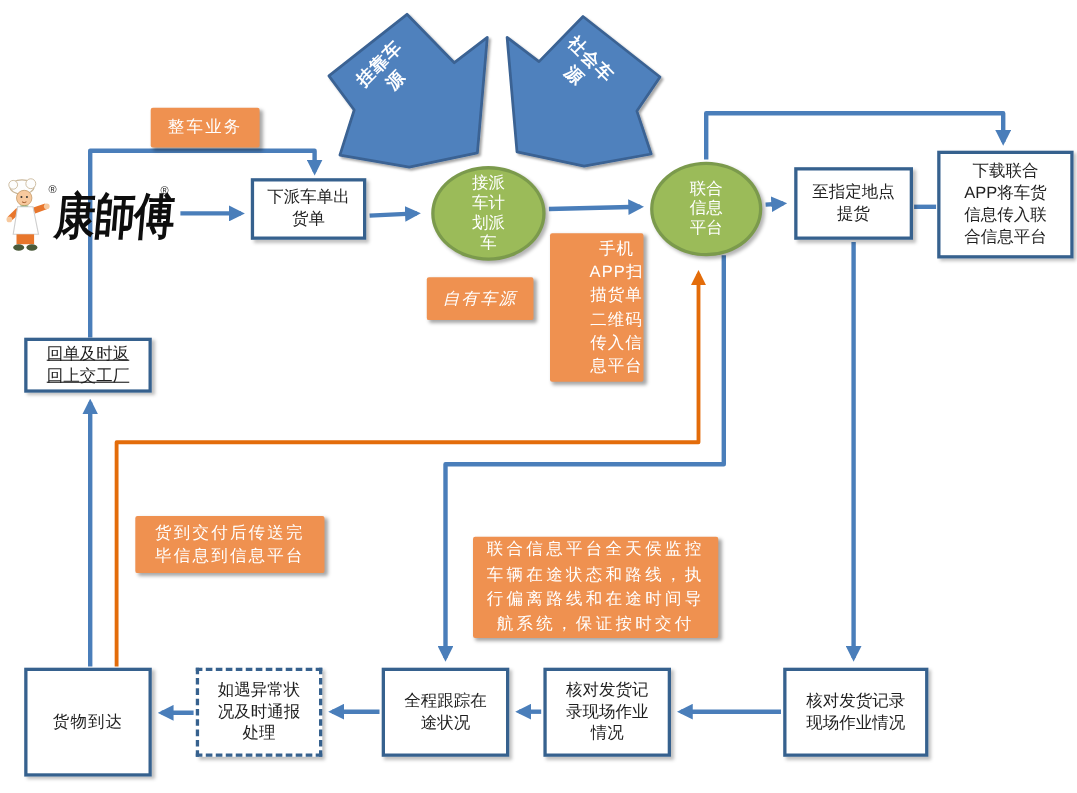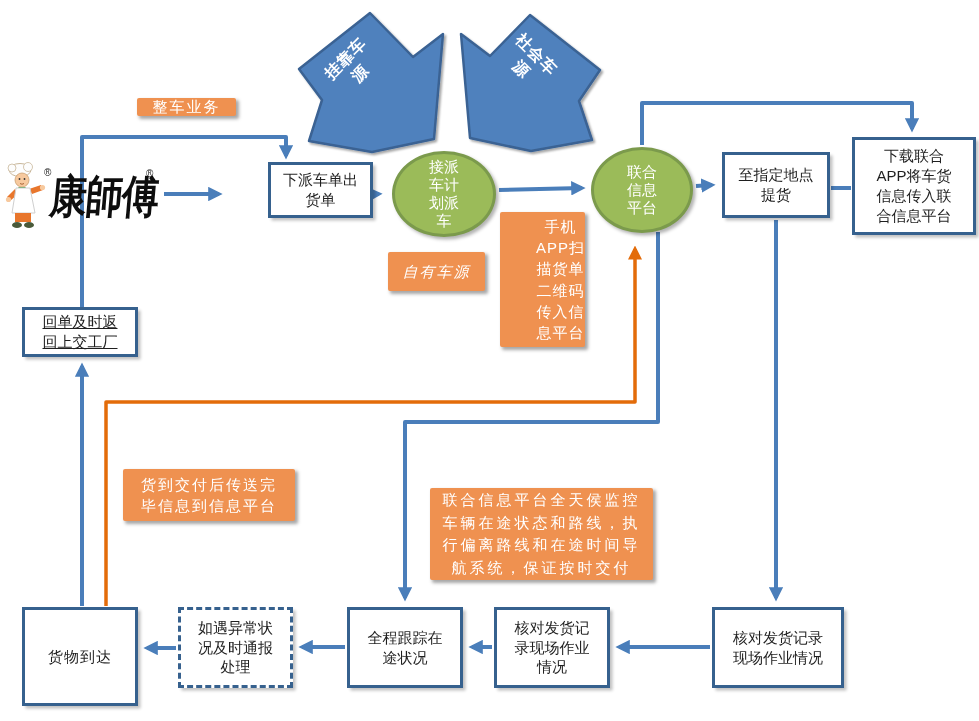--- a/index.html
+++ b/index.html
@@ -99,36 +99,36 @@
     <polygon points="13,26 21,26 17,31" fill="#3f9a3f"></polygon>
     <path d="M11,27 L25,27 L30,52 L7,52 z" fill="#ffffff" stroke="#cfcfcf" stroke-width="1"></path>
     <rect x="10" y="52" width="16" height="9" fill="#e8762c"></rect>
     <ellipse cx="12" cy="64" rx="5" ry="3" fill="#4a5a3a"></ellipse>
     <ellipse cx="24" cy="64" rx="5" ry="3" fill="#4a5a3a"></ellipse>
   </svg>
   <div class="brand" style="left:50px;top:172px;">康師傅</div>
   <span class="reg" style="left:44px;top:167px;">®</span>
   <span class="reg" style="left:146px;top:168px;">®</span>
 
-  <div class="box obox" style="left:137px;top:98px;width:99px;height:18px;letter-spacing:2px;">整车业务</div>
+  <div class="box obox" style="left:137px;top:98px;width:99px;height:36px;letter-spacing:2px;">整车业务</div>
   <div class="box obox" style="left:388px;top:252px;width:97px;height:39px;letter-spacing:2px;font-style:italic;">自有车源</div>
   <div class="box obox pre" style="left:500px;top:212px;width:85px;height:135px;padding-left:36px;">手机
 APP扫
 描货单
 二维码
 传入信
 息平台</div>
   <div class="box obox pre" style="left:123px;top:469px;width:172px;height:52px;letter-spacing:2px;">货到交付后传送完
 毕信息到信息平台</div>
   <div class="box obox obig pre" style="left:430px;top:449px;width:223px;height:92px;margin-top:39px;">联合信息平台全天侯监控
 车辆在途状态和路线，执
 行偏离路线和在途时间导
 航系统，保证按时交付</div>
 
-  <div class="box wbox pre" style="left:228px;top:162px;width:105px;height:56px;margin-left:40px;">下派车单出
+  <div class="box wbox pre" style="left:228px;top:162px;width:105px;height:56px;">下派车单出
 货单</div>
   <div class="box wbox pre" style="left:722px;top:152px;width:108px;height:66px;">至指定地点
 提货</div>
   <div class="box wbox pre" style="left:852px;top:137px;width:124px;height:98px;">下载联合
 APP将车货
 信息传入联
 合信息平台</div>
   <div class="box wbox pre" style="left:22px;top:307px;width:116px;height:50px;text-decoration:underline;">回单及时返
 回上交工厂</div>
   <div class="box wbox" style="left:22px;top:607px;width:116px;height:99px;letter-spacing:1px;">货物到达</div>

